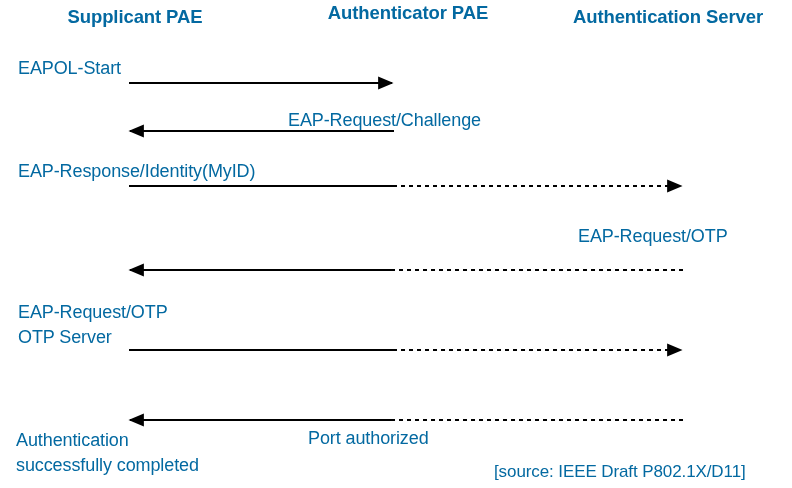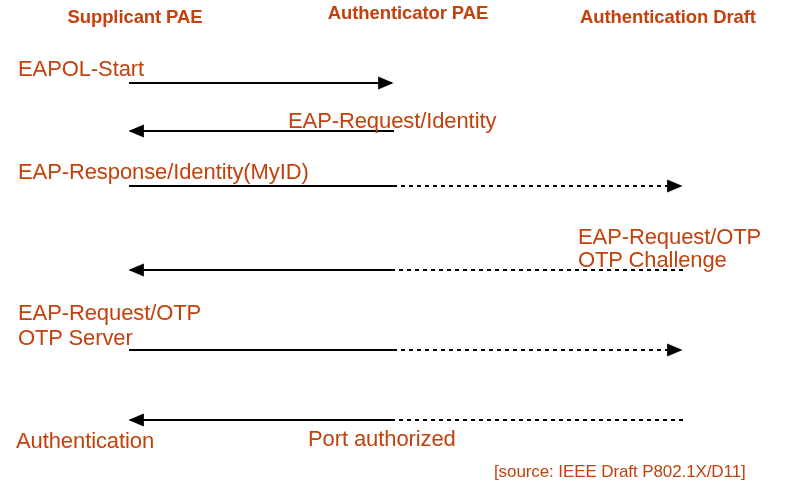--- a/index.html
+++ b/index.html
@@ -6,35 +6,35 @@
     margin: 0;
     padding: 0;
     background: #ffffff;
   }
   #canvas {
     position: relative;
     width: 792px;
     height: 488px;
     background: #ffffff;
     font-family: "Liberation Sans", sans-serif;
-    color: #c2410c;
+    color: #0369a1;
     overflow: hidden;
   }
   .actor-header {
     position: absolute;
     font-weight: bold;
     font-size: 18.5px;
     white-space: nowrap;
     line-height: 1;
     transform: translateX(-50%);
     letter-spacing: -0.1px;
   }
   .msg-label {
     position: absolute;
-    font-size: 22px;
+    font-size: 18px;
     white-space: nowrap;
     line-height: 21px;
     letter-spacing: -0.1px;
   }
   .source-note {
     position: absolute;
     font-size: 17px;
     white-space: nowrap;
     line-height: 1;
     letter-spacing: -0.1px;
@@ -48,21 +48,21 @@
     overflow: visible;
   }
 </style>
 </head>
 <body>
 
 <div id="canvas">
 
   <div class="actor-header" style="left:135px; top:8px;">Supplicant PAE</div>
   <div class="actor-header" style="left:388px; top:4px;margin-left:20px;">Authenticator PAE</div>
-  <div class="actor-header" style="left:668px; top:8px;">Authentication Draft</div>
+  <div class="actor-header" style="left:668px; top:8px;">Authentication Server</div>
 
   <svg class="arrows" viewBox="0 0 792 488" xmlns="http://www.w3.org/2000/svg">
     <defs>
       <marker id="arrow-right" viewBox="0 0 10 10" refX="9" refY="5" markerWidth="7" markerHeight="7" orient="auto-start-reverse">
         <path d="M 0 0.7 L 10 5 L 0 9.3 z" fill="#000000"></path>
       </marker>
       <marker id="arrow-left" viewBox="0 0 10 10" refX="9" refY="5" markerWidth="7" markerHeight="7" orient="auto-start-reverse">
         <path d="M 0 0.7 L 10 5 L 0 9.3 z" fill="#000000"></path>
       </marker>
     </defs>
@@ -91,30 +91,30 @@
     </g>
 
     <g>
       <line x1="683" y1="420" x2="393" y2="420" stroke="#000000" stroke-width="2.2" stroke-dasharray="4,4"></line>
       <line x1="393" y1="420" x2="130" y2="420" stroke="#000000" stroke-width="2.2" marker-end="url(#arrow-left)"></line>
     </g>
   </svg>
 
   <div class="msg-label" style="left:18px; top:58px;">EAPOL-Start</div>
 
-  <div class="msg-label" style="left:288px; top:110px;">EAP-Request/Identity</div>
+  <div class="msg-label" style="left:288px; top:110px;">EAP-Request/Challenge</div>
 
   <div class="msg-label" style="left:18px; top:161px;">EAP-Response/Identity(MyID)</div>
 
   <div class="msg-label" style="left:578px; top:226px;">EAP-Request/OTP</div>
-  <div class="msg-label" style="left:578px; top:249px;">OTP Challenge</div>
 
   <div class="msg-label" style="left:18px; top:302px;">EAP-Request/OTP</div>
   <div class="msg-label" style="left:18px; top:327px;">OTP Server</div>
 
 
   <div class="msg-label" style="left:16px; top:430px;">Authentication</div>
 
   <div class="msg-label" style="left:308px; top:428px;">Port authorized</div>
+  <div class="msg-label" style="left:16px; top:455px;">successfully completed</div>
 
   <div class="source-note" style="left:494px; top:463px;">[source: IEEE Draft P802.1X/D11]</div>
 
 </div>
 
 </body></html>

